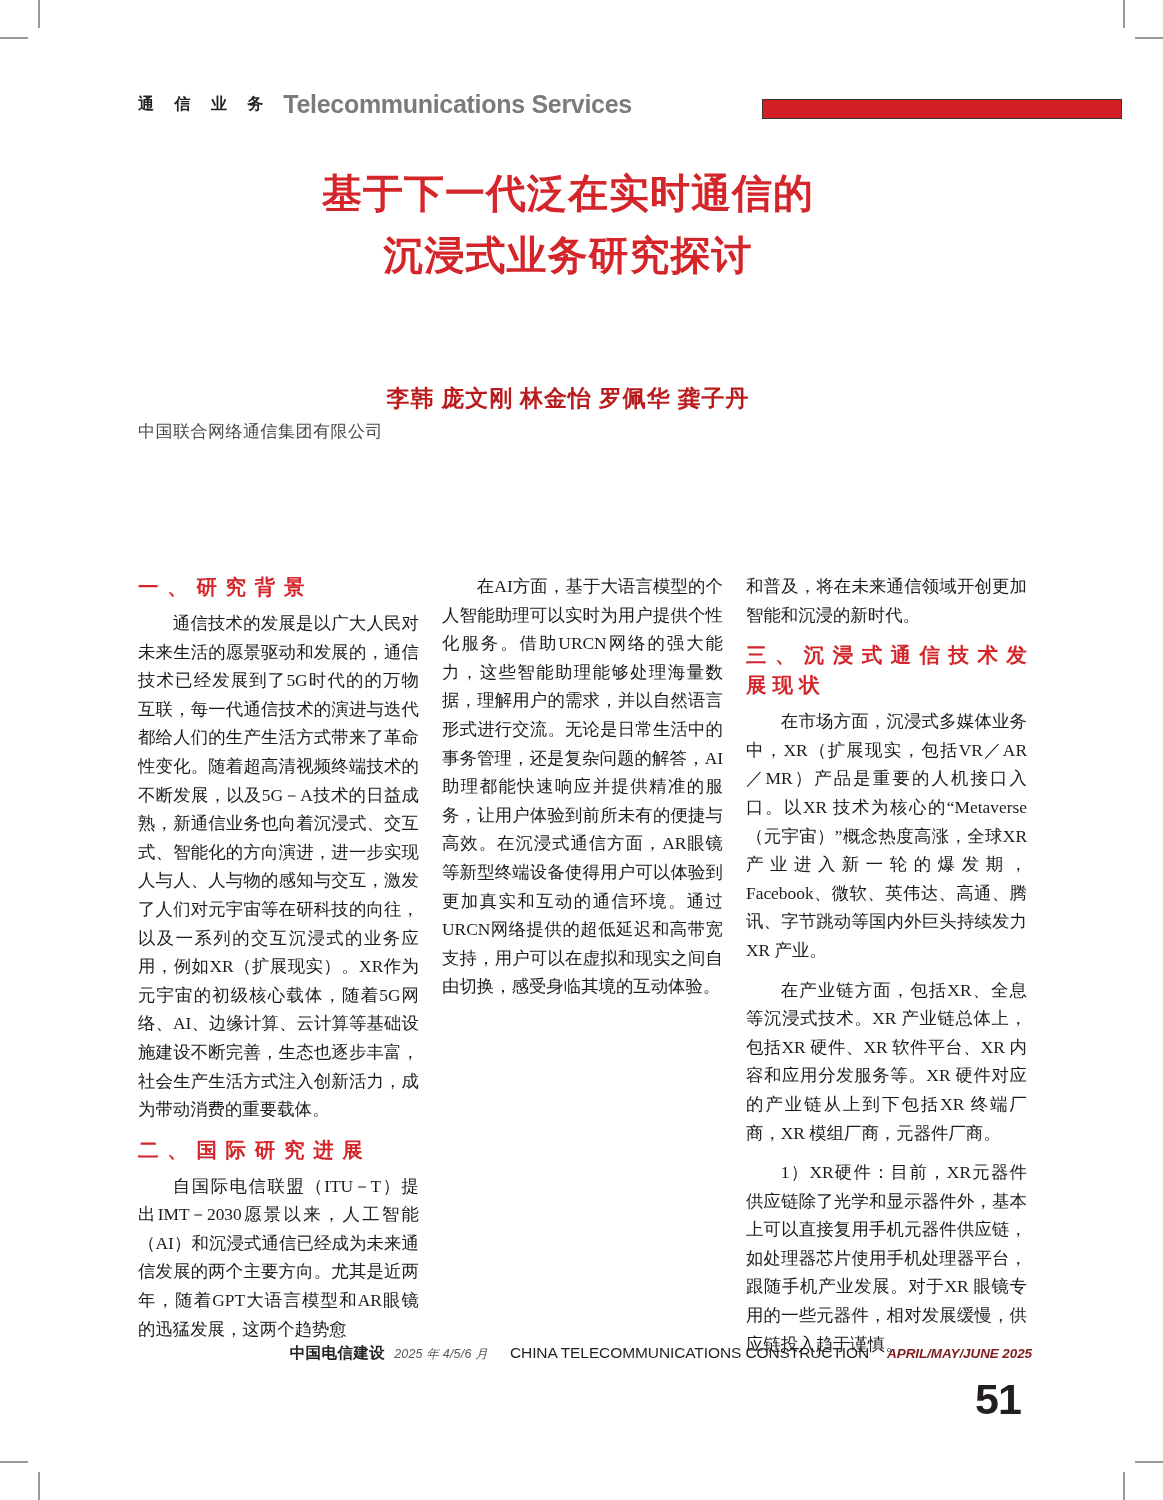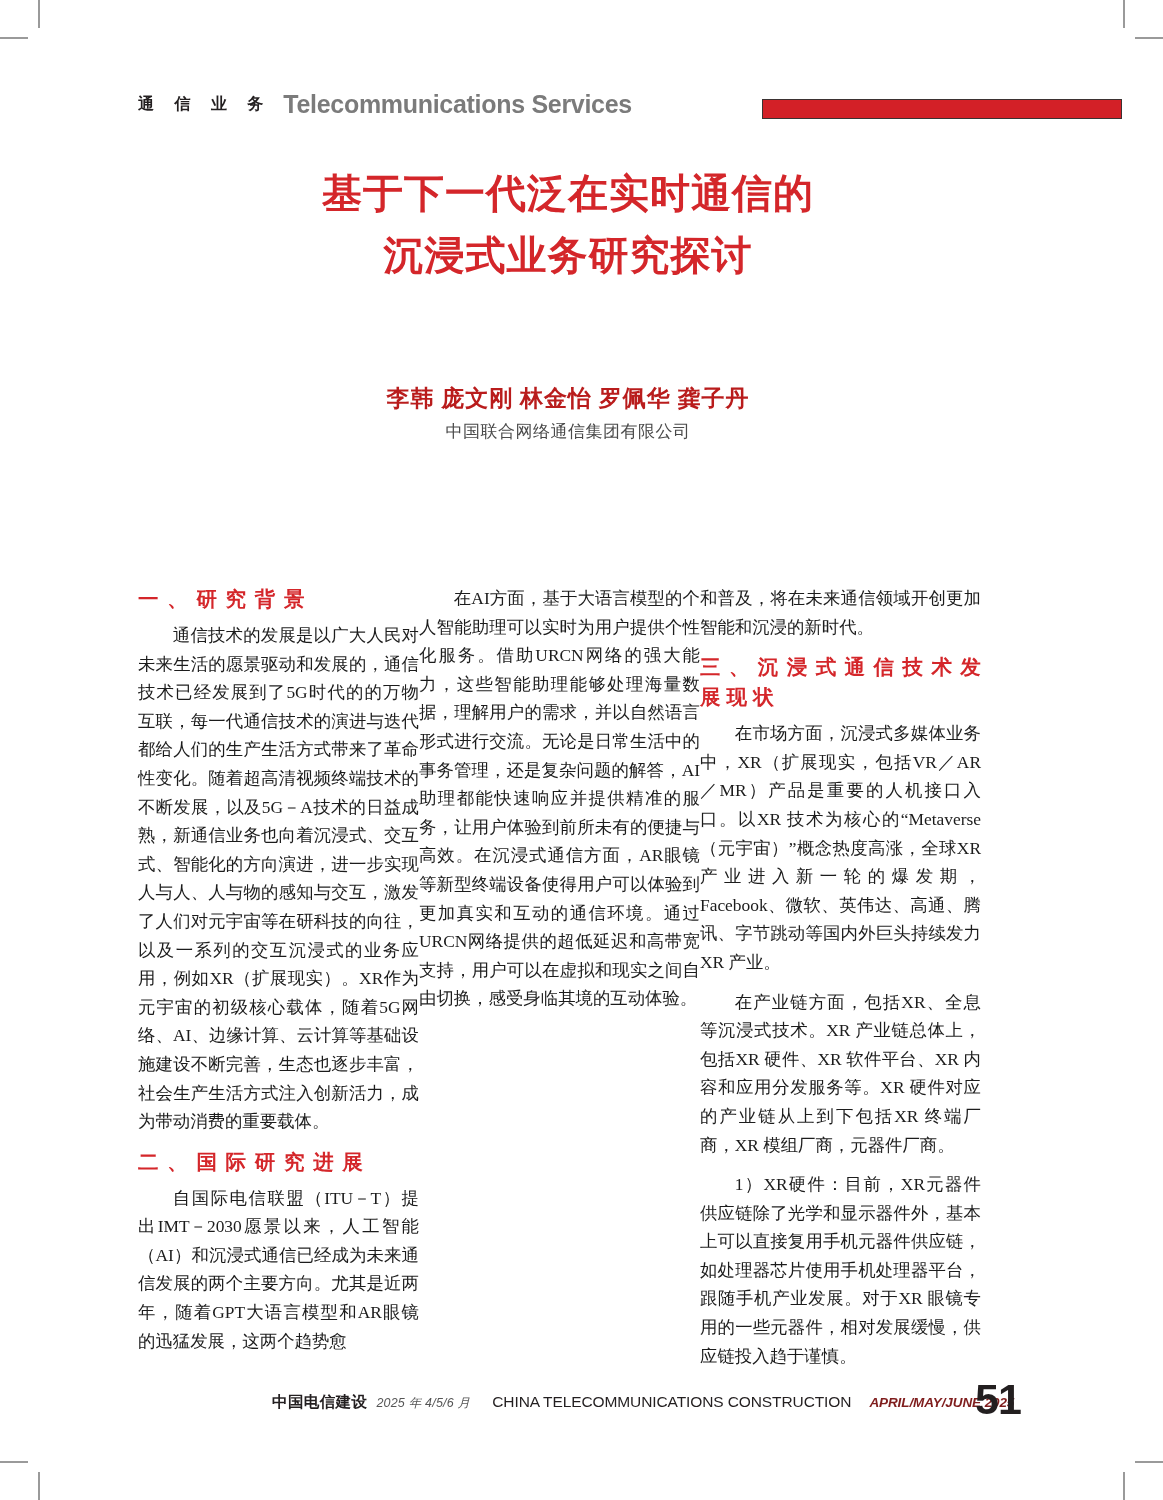--- a/index.html
+++ b/index.html
@@ -95,36 +95,35 @@
     font-weight: 700;
     font-size: 23px;
     color: #b91c1c;
     letter-spacing: 1px;
   }
   #affiliation {
     position: absolute;
     left: 138px;
     top: 420px;
     width: 860px;
-    text-align: center;
     font-family: "Liberation Serif", "DejaVu Serif", serif;
     font-size: 17px;
     color: #4a4a4a;
     letter-spacing: 0.5px;
   }
 
   
   #body-columns {
     position: absolute;
     left: 138px;
     top: 572px;
     width: 890px;
     height: 790px;
     display: flex;
-    margin-top: 12px;
+    gap: 23px;
   }
   .column {
     width: 281px;
     flex: 0 0 281px;
   }
   .sec-head {
     color: #d4262a;
     font-family: "Liberation Sans", "DejaVu Sans", sans-serif;
     font-weight: 700;
     font-size: 20.5px;
@@ -146,25 +145,26 @@
     margin: 0 0 11px 0;
     word-break: break-word;
     hyphens: none;
   }
   .para.cont { text-indent: 0; }
 
   
   #footer {
     position: absolute;
     left: 272px;
-    top: 1392px;
+    top: 1343px;
     width: 760px;
     height: 30px;
     display: flex;
     align-items: baseline;
+    justify-content: flex-end;
   }
   .f-cn {
     font-family: "Liberation Sans", "DejaVu Sans", sans-serif;
     font-weight: 700;
     font-size: 15.5px;
     color: #231f20;
     letter-spacing: 0.4px;
   }
   .f-date-cn {
     font-family: "Liberation Sans", "DejaVu Sans", sans-serif;

